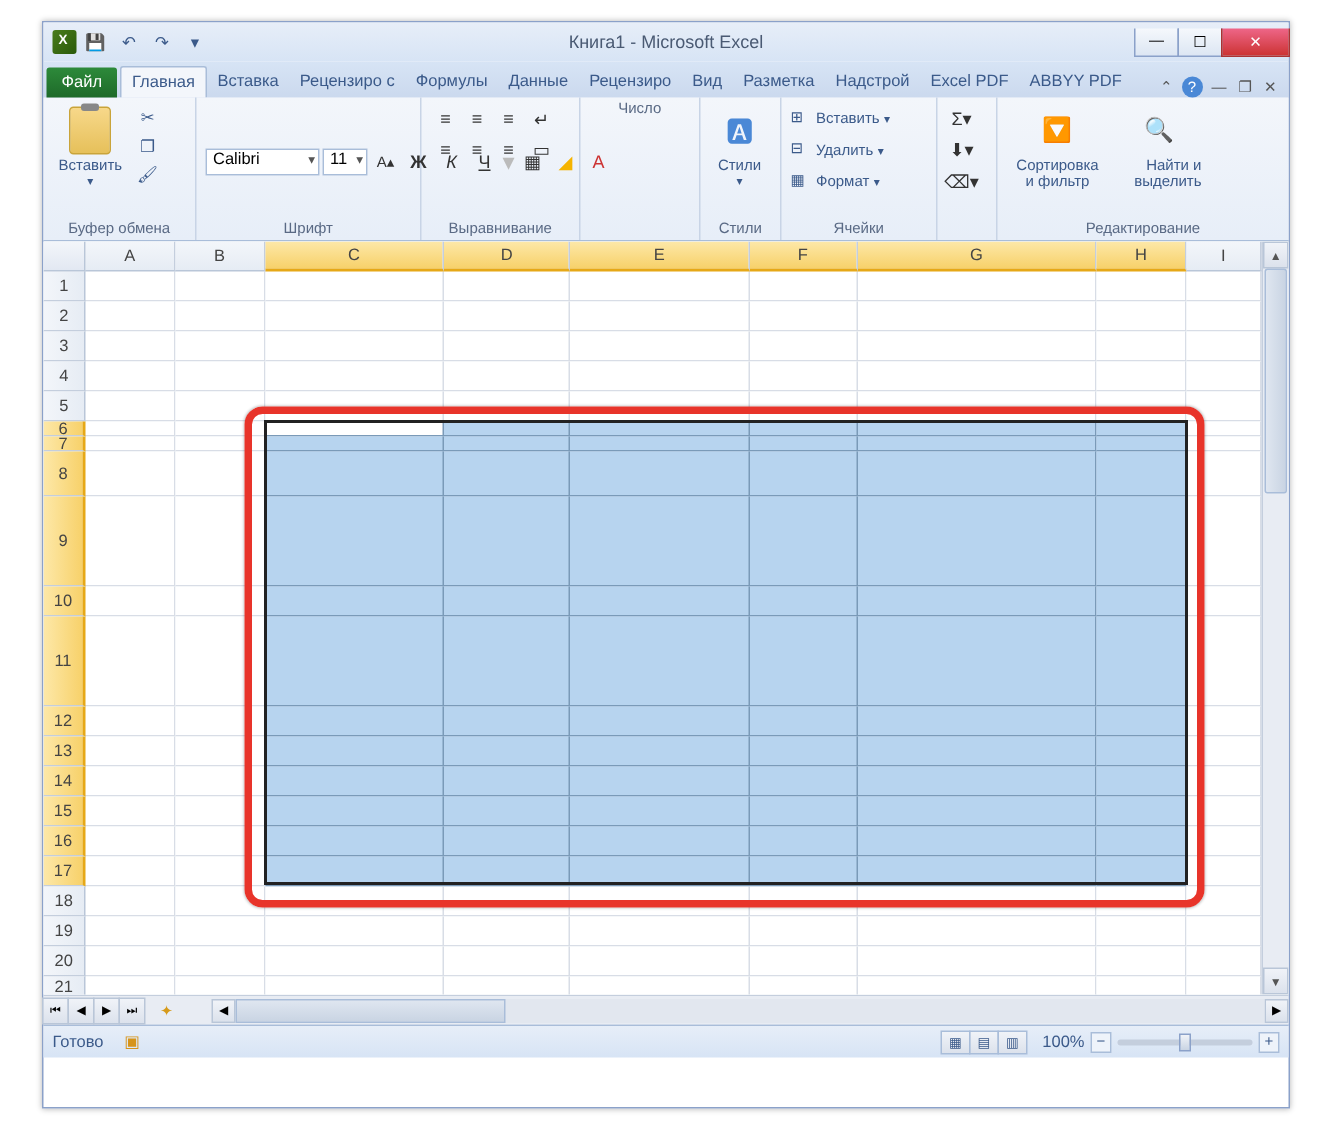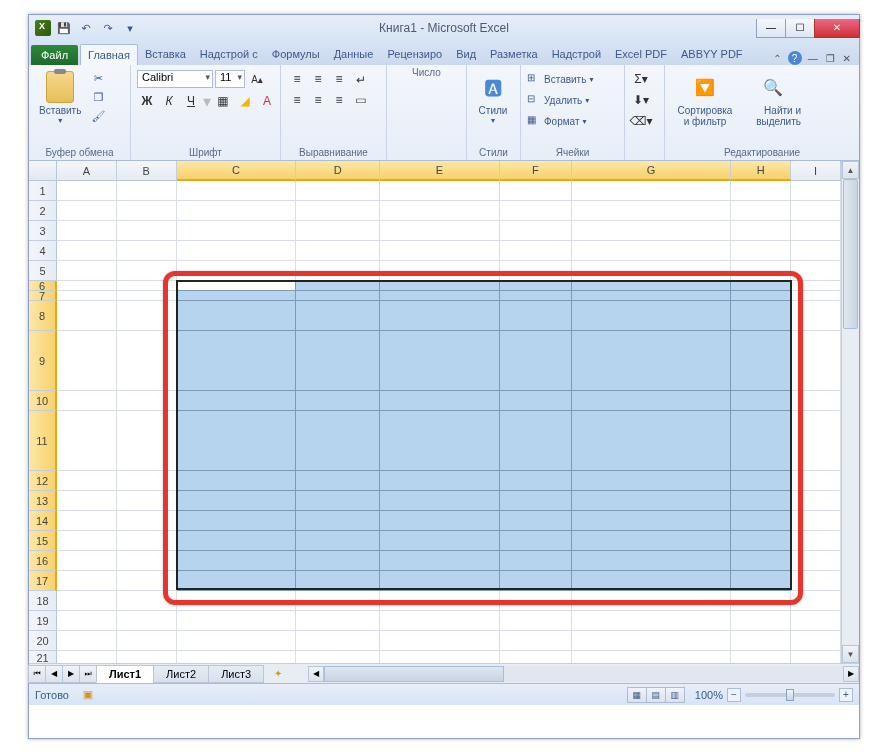--- a/index.html
+++ b/index.html
@@ -118,21 +118,21 @@
       <div class="win-btn max">☐</div>
       <div class="win-btn close">✕</div>
     </div>
   </div>
 
   <div class="tabs">
     <div class="file-tab">Файл</div>
     <div id="tabs-host" style="display: flex; text-align: center;">
         <div class="tab active">Главная</div>
         <div class="tab">Вставка</div>
-        <div class="tab">Надстрой с</div>
+        <div class="tab">Рецензиро с</div>
         <div class="tab">Формулы</div>
         <div class="tab">Данные</div>
         <div class="tab">Рецензиро</div>
         <div class="tab">Вид</div>
         <div class="tab">Разметка</div>
         <div class="tab">Надстрой</div>
         <div class="tab">Excel PDF</div>
         <div class="tab">ABBYY PDF</div>
       </div>
     <div class="tabs-right">
@@ -157,21 +157,21 @@
         <div class="small-btns">
           <span class="sm-btn">✂</span>
           <span class="sm-btn">❐</span>
           <span class="sm-btn">🖌</span>
         </div>
       </div>
       <div class="group-label">Буфер обмена</div>
     </div>
 
     <div class="group" style="width:150px">
-      <div class="group-body" style="flex-direction:column;gap:2px;align-items:flex-start">
+      <div class="group-body" style="flex-direction:row;gap:2px;align-items:center">
         <div class="font-row">
           <div class="font-sel" style="width:76px">Calibri</div>
           <div class="font-sel" style="width:30px">11</div>
           <span class="tbtn" style="font-size:10px">A▴</span>
         </div>
         <div class="font-row">
           <span class="tbtn b">Ж</span>
           <span class="tbtn i">К</span>
           <span class="tbtn u">Ч</span>
           <span style="color:#bbb">▾</span>
@@ -542,25 +542,20 @@
     </div>
   </div>
 
   <div class="sheet-bar">
     <div class="sheet-nav">
       <div class="sheet-nav-btn">⏮</div>
       <div class="sheet-nav-btn">◀</div>
       <div class="sheet-nav-btn">▶</div>
       <div class="sheet-nav-btn">⏭</div>
     </div>
-    <div id="sheets-host" style="display:flex">
-        <div class="sheet-tab active">Лист1</div>
-        <div class="sheet-tab">Лист2</div>
-        <div class="sheet-tab">Лист3</div>
-      </div>
     <div class="new-sheet">✦</div>
     <div class="hscroll">
       <div class="arrow">◀</div>
       <div class="track">
           <div class="thumb"></div>
         </div>
       <div class="arrow">▶</div>
     </div>
   </div>
 

